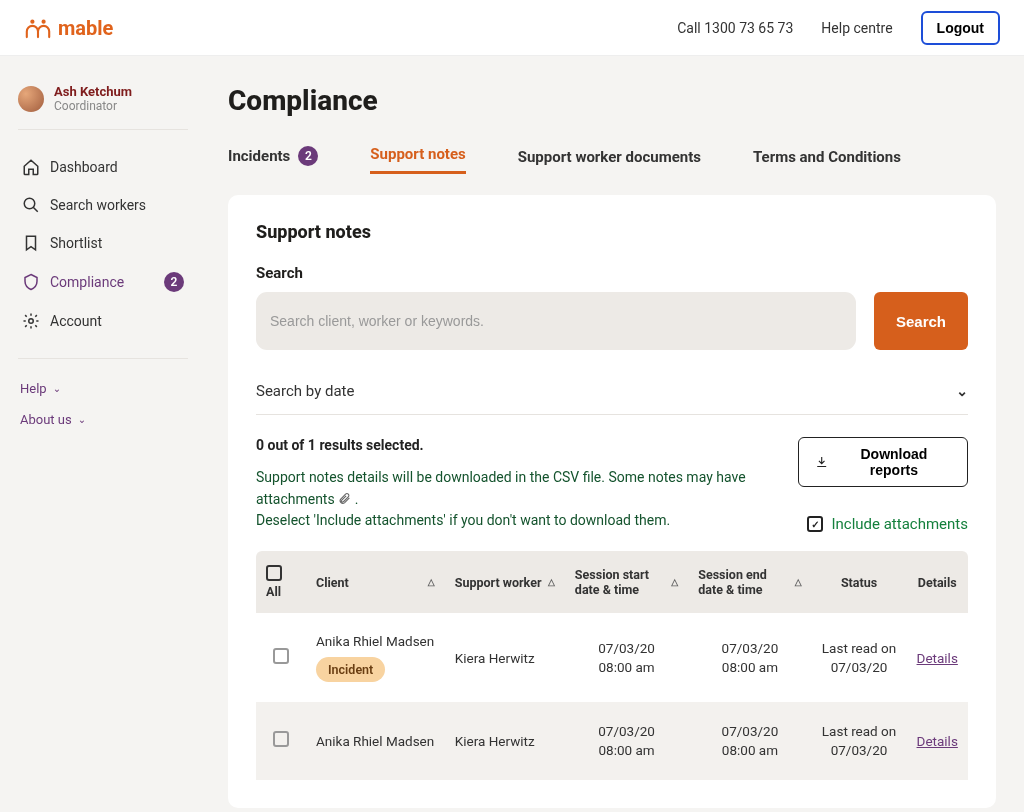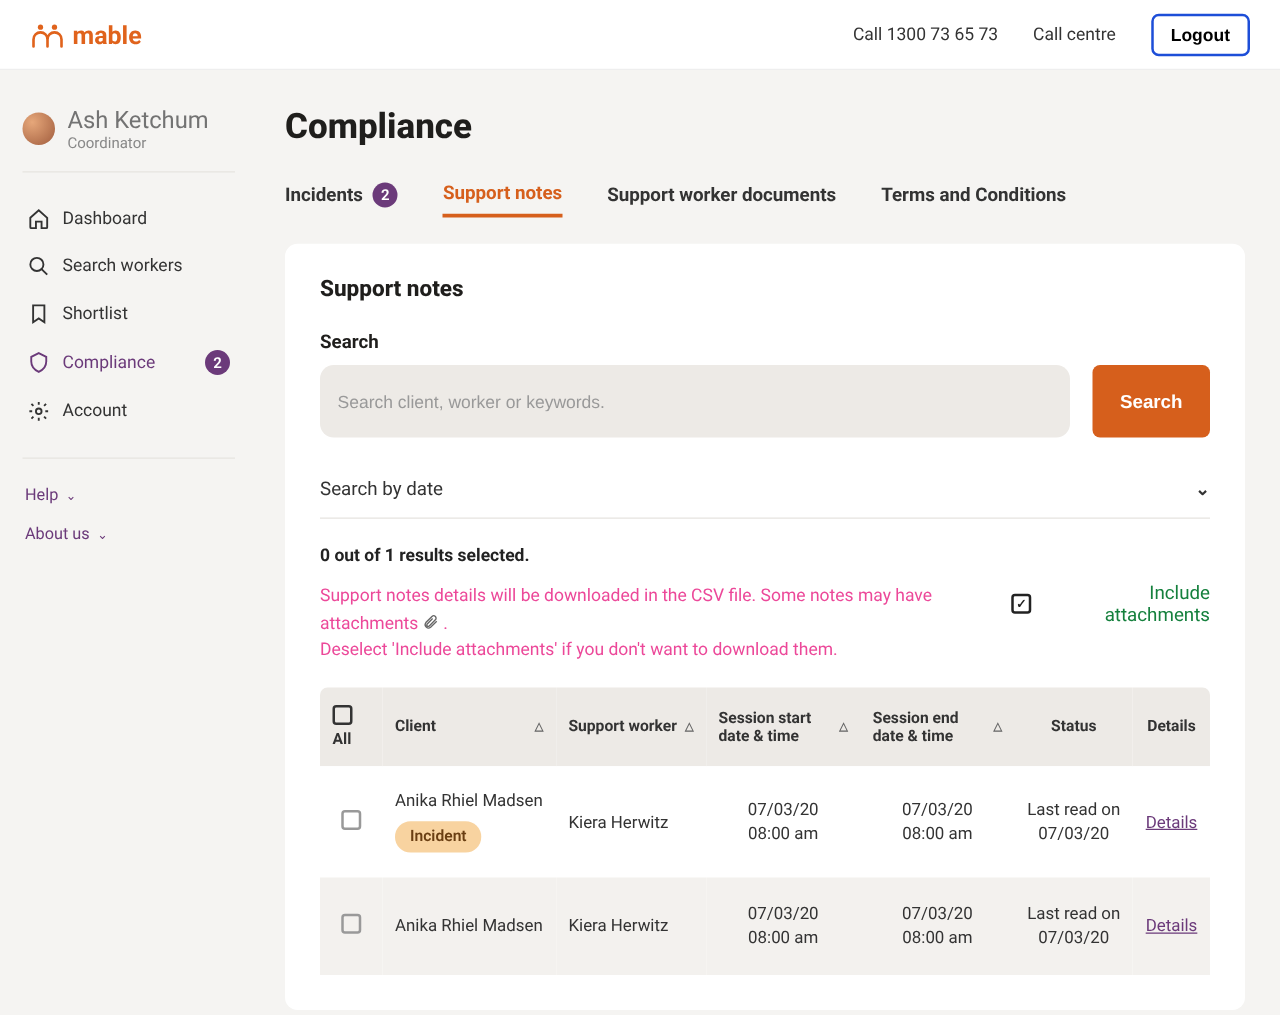--- a/index.html
+++ b/index.html
@@ -7,51 +7,51 @@
 .topbar { background: #fff; border-bottom: 1px solid #eee; height: 56px; display: flex; align-items: center; justify-content: space-between; padding: 0 24px; }
 .logo { display: flex; align-items: center; gap: 6px; color: #e0631c; font-weight: 700; font-size: 20px; }
 .logo-icon { width: 28px; height: 22px; }
 .topbar-right { display:flex; align-items:center; gap:28px; }
 .topbar-text { color:#333; font-size:14px; }
 .logout-btn { border:2px solid #1d4ed8; background:#fff; border-radius:6px; padding:7px 14px; font-size:14px; font-weight:600; cursor:pointer; }
 .layout { display:flex; }
 .sidebar { width: 200px; padding: 24px 12px 24px 18px; }
 .profile { display:flex; align-items:center; gap:10px; padding: 4px 0 16px 0; border-bottom:1px solid #e6e3df; margin-bottom: 18px; }
 .avatar { width:26px; height:26px; border-radius:50%; background: radial-gradient(circle at 30% 30%, #e6a77a, #a05c3d); }
-.profile-name { font-size:19px; font-weight:400; color:#737373; }
+.profile-name { font-size:13px; font-weight:700; color:#7f1d1d; }
 .profile-role { font-size:12px; color:#888; }
 .nav-item { display:flex; align-items:center; justify-content:space-between; padding:10px 4px; font-size:14px; color:#333; cursor:pointer; }
 .nav-item.active { color:#6b3a7a; }
 .nav-left { display:flex; align-items:center; gap:10px; }
 .nav-icon { width:18px; height:18px; display:inline-flex; align-items:center; justify-content:center; }
 .nav-badge { background:#6b3a7a; color:#fff; border-radius:10px; width:20px; height:20px; font-size:12px; display:inline-flex; align-items:center; justify-content:center; font-weight:600; }
 .footer-links { border-top:1px solid #e6e3df; margin-top:18px; padding-top:14px; }
 .footer-link { color:#6b3a7a; font-size:13px; padding:8px 2px; cursor:pointer; display:flex; align-items:center; gap:6px; }
 .chev { font-size:10px; color:#6b3a7a; }
 .main { flex:1; padding: 28px 28px 40px 28px; }
 h1.page-title { font-size:28px; font-weight:800; color:#1f1e1c; margin-bottom:20px; }
-.tabs { display:flex; gap:36px; align-items:center; border-bottom:1px solid transparent; margin-bottom:20px; }
+.tabs { display:flex; gap:52px; align-items:flex-end; border-bottom:1px solid transparent; margin-bottom:20px; }
 .tab { font-size:15px; font-weight:700; color:#333; padding:8px 0; cursor:pointer; display:flex; align-items:center; gap:8px; }
 .tab.active { color:#d65f1c; border-bottom:3px solid #d65f1c; }
 .tab-badge { background:#6b3a7a; color:#fff; border-radius:50%; width:20px; height:20px; font-size:12px; display:inline-flex; align-items:center; justify-content:center; font-weight:600; }
 .card { background:#fff; border-radius:10px; padding:26px 28px 28px 28px; }
 .card-title { font-size:18px; font-weight:800; color:#1f1e1c; margin-bottom:22px; }
 .label { font-size:15px; font-weight:700; color:#1f1e1c; margin-bottom:10px; }
 .search-row { display:flex; gap:18px; align-items:stretch; margin-bottom:22px; }
 .search-input { flex:1; background:#edeae6; border:none; border-radius:11px; padding:21px 14px; font-size:14px; color:#555; }
 .search-input::placeholder { color:#999; }
 .search-btn { background:#d65f1c; color:#fff; border:none; border-radius:6px; padding:0 22px; font-size:15px; font-weight:700; cursor:pointer; }
 .accordion { display:flex; justify-content:space-between; align-items:center; padding:10px 0 14px 0; border-bottom:1px solid #e6e3df; cursor:pointer; margin-bottom:22px; }
 .accordion-title { font-size:15px; color:#333; }
 .chev-down { font-size:14px; font-weight:700; }
 .toolbar { display:flex; justify-content:space-between; align-items:flex-start; margin-bottom:14px; }
 .selcount { font-size:14px; font-weight:700; color:#222; }
 .download-btn { border:1px solid #222; background:#fff; border-radius:6px; padding:8px 16px; font-size:14px; font-weight:600; cursor:pointer; display:inline-flex; align-items:center; gap:8px; }
 .dl-icon { width:14px; height:14px; }
-.helptext { font-size:14px; color:#ec4899; line-height:1.55; max-width:560px; }
+.helptext { font-size:14px; color:#14532d; line-height:1.55; max-width:560px; }
 .attach-icon { vertical-align:-2px; }
 .include-row { display:flex; align-items:center; gap:8px; justify-content:flex-end; margin-top:4px; }
 .chk-check { width:16px; height:16px; border:2px solid #222; border-radius:3px; display:inline-flex; align-items:center; justify-content:center; font-size:10px; font-weight:900; color:#222; }
 .include-lbl { font-size:15px; color:#15803d; }
 .table { width:100%; margin-top:18px; border-collapse:collapse; }
 .table thead th { background:#edeae6; font-size:12.5px; font-weight:700; color:#333; text-align:left; padding:14px 10px; vertical-align:middle; }
 .table thead th:first-child { border-top-left-radius:6px; }
 .table thead th:last-child { border-top-right-radius:6px; text-align:center; }
 .th-all { width:50px; text-align:center; font-size:12px; }
 .th-sort { display:flex; align-items:center; justify-content:space-between; gap:6px; }
@@ -74,21 +74,21 @@
   <div class="logo">
     <svg class="logo-icon" viewBox="0 0 40 30" fill="none" stroke="#e0631c" stroke-width="3" stroke-linecap="round">
       <circle cx="12" cy="6" r="3" fill="#e0631c" stroke="none"></circle>
       <circle cx="28" cy="6" r="3" fill="#e0631c" stroke="none"></circle>
       <path d="M4 28 v-8 a8 8 0 0 1 16 0 v8 M20 28 v-8 a8 8 0 0 1 16 0 v8"></path>
     </svg>
     <span>mable</span>
   </div>
   <div class="topbar-right">
     <span class="topbar-text">Call 1300 73 65 73</span>
-    <span class="topbar-text">Call centre</span>
+    <span class="topbar-text">Help centre</span>
     <button class="logout-btn">Logout</button>
   </div>
 </div>
 
 <div class="layout">
   <aside class="sidebar">
     <div class="profile">
       <div class="avatar"></div>
       <div>
         <div class="profile-name">Ash Ketchum</div>
@@ -205,20 +205,26 @@
           <p class="helptext" style="margin-top:14px">
             <span>Support notes details will be downloaded in the CSV file. Some notes may have attachments</span>
             <svg class="attach-icon" width="13" height="15" viewBox="0 0 24 24" fill="none" stroke="#666" stroke-width="2">
                 <path d="M21 11l-9 9a5 5 0 0 1-7-7l9-9a3.5 3.5 0 0 1 5 5l-9 9a2 2 0 0 1-3-3l8-8"></path>
               </svg>
             .<br>
             <span>Deselect 'Include attachments' if you don't want to download them.</span>
           </p>
         </div>
         <div style="text-align:right">
+          <button class="download-btn">
+            <svg class="dl-icon" viewBox="0 0 24 24" fill="none" stroke="#222" stroke-width="2">
+                <path d="M12 3v12M7 10l5 5 5-5M4 20h16"></path>
+              </svg>
+            <span>Download reports</span>
+          </button>
           <div class="include-row" style="margin-top:28px">
             <span class="chk-check">✓</span>
             <span class="include-lbl">Include attachments</span>
           </div>
         </div>
       </div>
 
       <table class="table">
         <thead>
           <tr>

